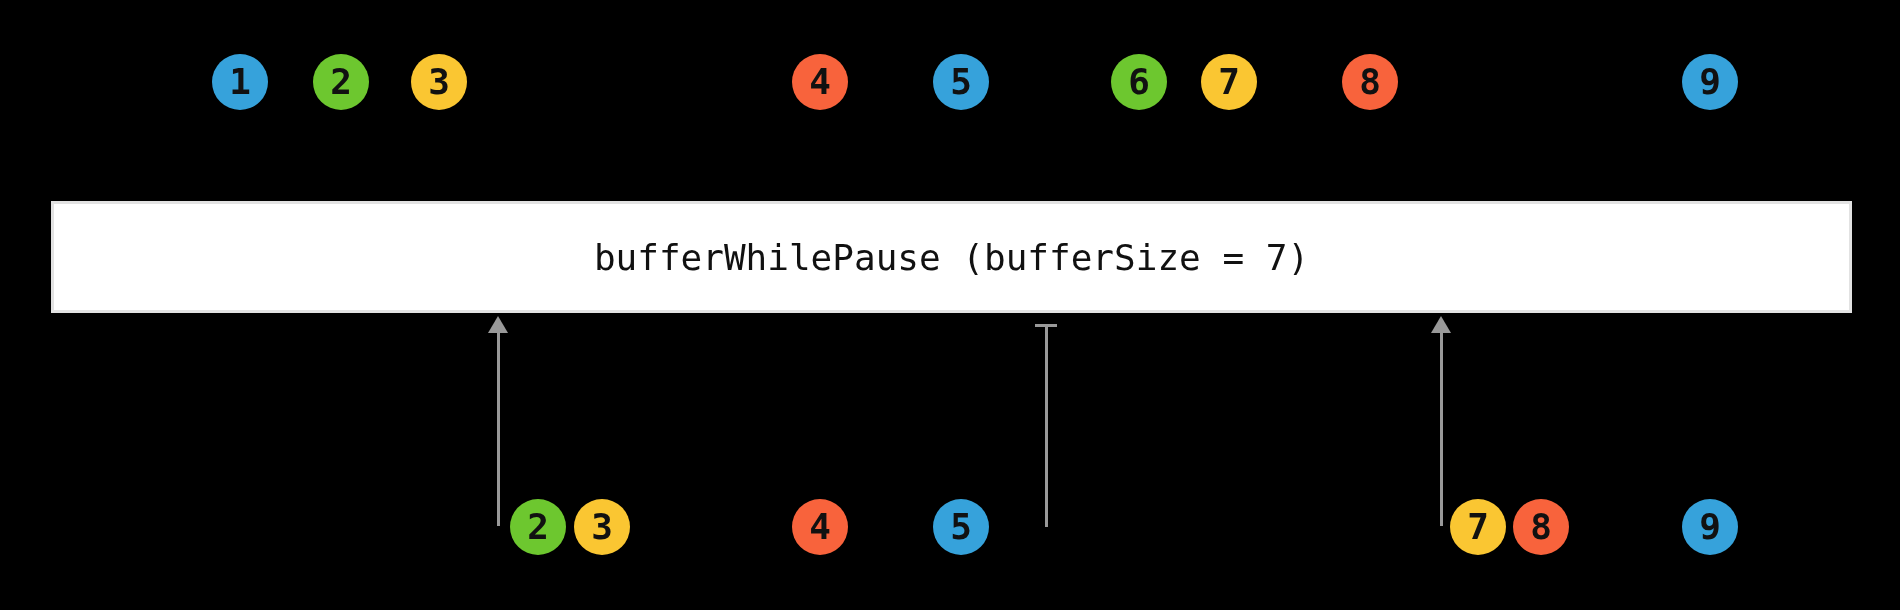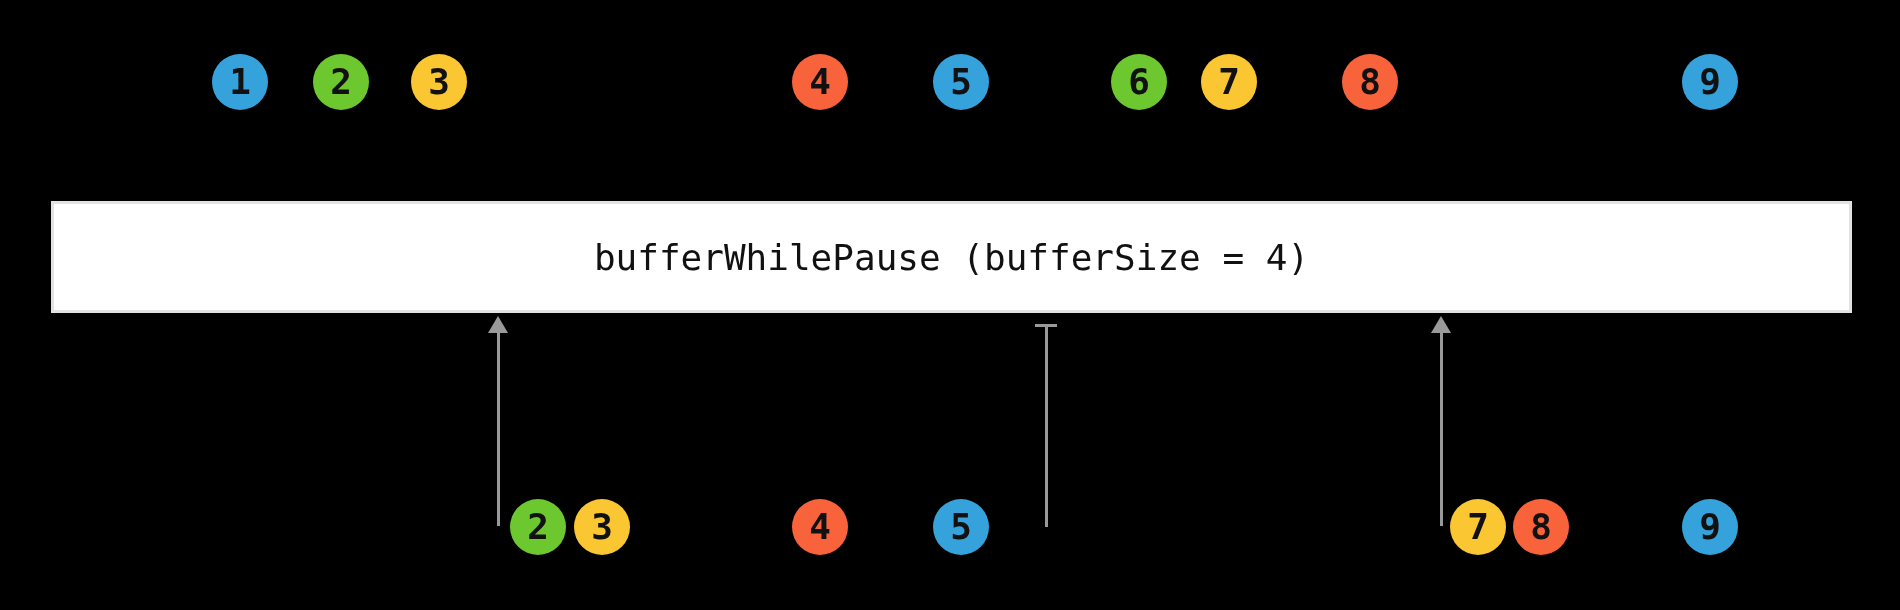--- a/index.html
+++ b/index.html
@@ -81,21 +81,21 @@
       <div class="marble" style="left: 411px; top: 54px; background: rgb(250, 198, 50); color: rgb(17, 17, 17);">3</div>
       <div class="marble" style="left: 792px; top: 54px; background: rgb(248, 99, 60); color: rgb(17, 17, 17);">4</div>
       <div class="marble" style="left: 933px; top: 54px; background: rgb(54, 162, 219); color: rgb(17, 17, 17);">5</div>
       <div class="marble" style="left: 1111px; top: 54px; background: rgb(109, 199, 47); color: rgb(17, 17, 17);">6</div>
       <div class="marble" style="left: 1201px; top: 54px; background: rgb(250, 198, 50); color: rgb(17, 17, 17);">7</div>
       <div class="marble" style="left: 1342px; top: 54px; background: rgb(248, 99, 60); color: rgb(17, 17, 17);">8</div>
       <div class="marble" style="left: 1682px; top: 54px; background: rgb(54, 162, 219); color: rgb(17, 17, 17);">9</div>
     </div>
 
   <div class="operator-box">
-    <span class="operator-label">bufferWhilePause (bufferSize = 4)</span>
+    <span class="operator-label">bufferWhilePause (bufferSize = 7)</span>
   </div>
 
   <div id="control-markers">
       <div class="marker" style="top: 316px; height: 210px; left: 488px; width: 20px;">
         <div class="arrow-head"></div>
         <div class="marker-line" style="background: rgb(153, 153, 153);"></div>
       </div>
       <div class="marker" style="top: 324px; height: 203px; left: 1035px; width: 22px;">
         <div class="pause-crossbar" style="background: rgb(153, 153, 153);"></div>
         <div class="marker-line" style="background: rgb(153, 153, 153);"></div>

